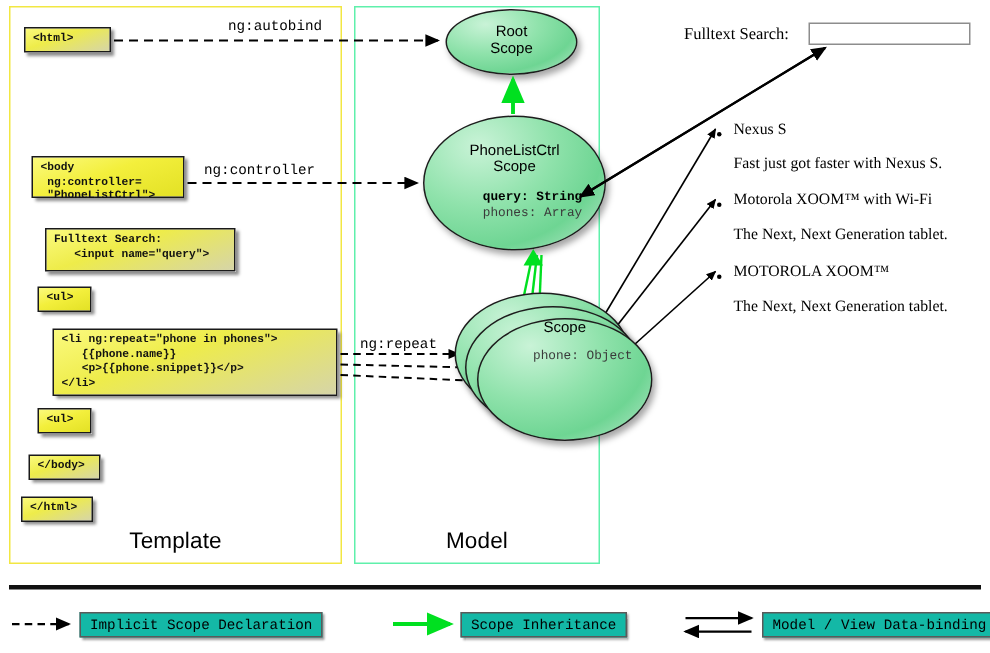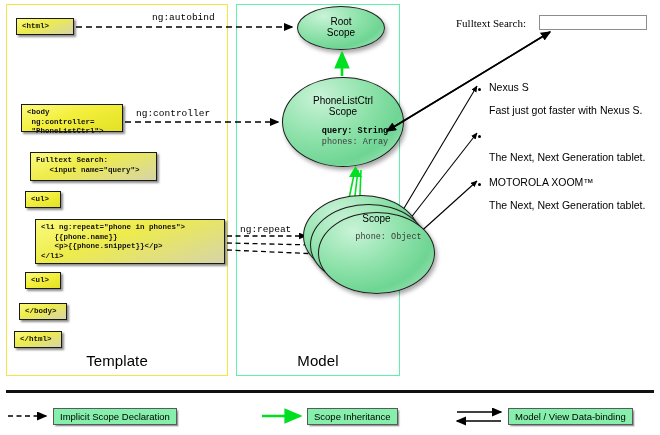--- a/index.html
+++ b/index.html
@@ -58,30 +58,30 @@
     margin-left:24px;
   }
 
   
   .view-label{
     position:absolute;font-family:"Liberation Serif",serif;font-size:11px;color:#000;
   }
   .view-input{
     position:absolute;border:1px solid #8d8d8d;background:#fff;box-sizing:border-box;
   }
-  .bullet-row{position:absolute;font-family:Liberation Sans, sans-serif;font-size:10.5px;color:#000;white-space:nowrap;}
+  .bullet-row{position:absolute;font-family:Liberation Serif, serif;font-size:10.5px;color:#000;white-space:nowrap;}
   .bullet-dot{position:absolute;width:3px;height:3px;border-radius:50%;background:#000;}
 
   
   #legend-rule{position:absolute;left:6px;top:390px;width:648px;height:2.5px;background:#111;}
   .legend-box{
     position:absolute;box-sizing:border-box;
-    background:#86efac;border:1.2px solid #5a5a5a;
+    background:#14b8a6;border:1.2px solid #5a5a5a;
     box-shadow:1.5px 1.5px 1.5px rgba(0,0,0,.4);
-    font-family:Liberation Sans, sans-serif;font-size:9.5px;color:#000;
+    font-family:Liberation Mono, monospace;font-size:9.5px;color:#000;
     padding:2px 6px;white-space:nowrap;text-align:center;
   }
 
   svg.overlay{position:absolute;left:0;top:0;width:660px;height:435px;pointer-events:none;}
 </style>
 </head>
 <body>
 
 <div id="stage">
 
@@ -143,20 +143,21 @@
   </div>
 
   <div class="view-label" style="left:456px;top:17px;">Fulltext Search:</div>
   <input class="view-input" style="left: 539px; top: 15px; width: 108px; height: 15px; font-size: 10px; padding: 0px 2px;" value="" placeholder="">
 
   <div class="bullet-dot" style="left:478px;top:88px;"></div>
   <div class="bullet-row" style="left:489px;top:81px;">Nexus S</div>
   <div class="bullet-row" style="left:489px;top:104px;">Fast just got faster with Nexus S.</div>
 
   <div class="bullet-dot" style="left:478px;top:135px;"></div>
+  <div class="bullet-row" style="left:489px;top:128px;">Motorola XOOM™  with Wi-Fi</div>
   <div class="bullet-row" style="left:489px;top:151px;">The Next, Next Generation tablet.</div>
 
   <div class="bullet-dot" style="left:478px;top:183px;"></div>
   <div class="bullet-row" style="left:489px;top:176px;">MOTOROLA XOOM™</div>
   <div class="bullet-row" style="left:489px;top:199px;">The Next, Next Generation tablet.</div>
 
   <div id="legend-rule"></div>
 
   <div class="legend-box" style="left:53px;top:408px;">Implicit Scope Declaration</div>
   <div class="legend-box" style="left:307px;top:408px;">Scope Inheritance</div>

